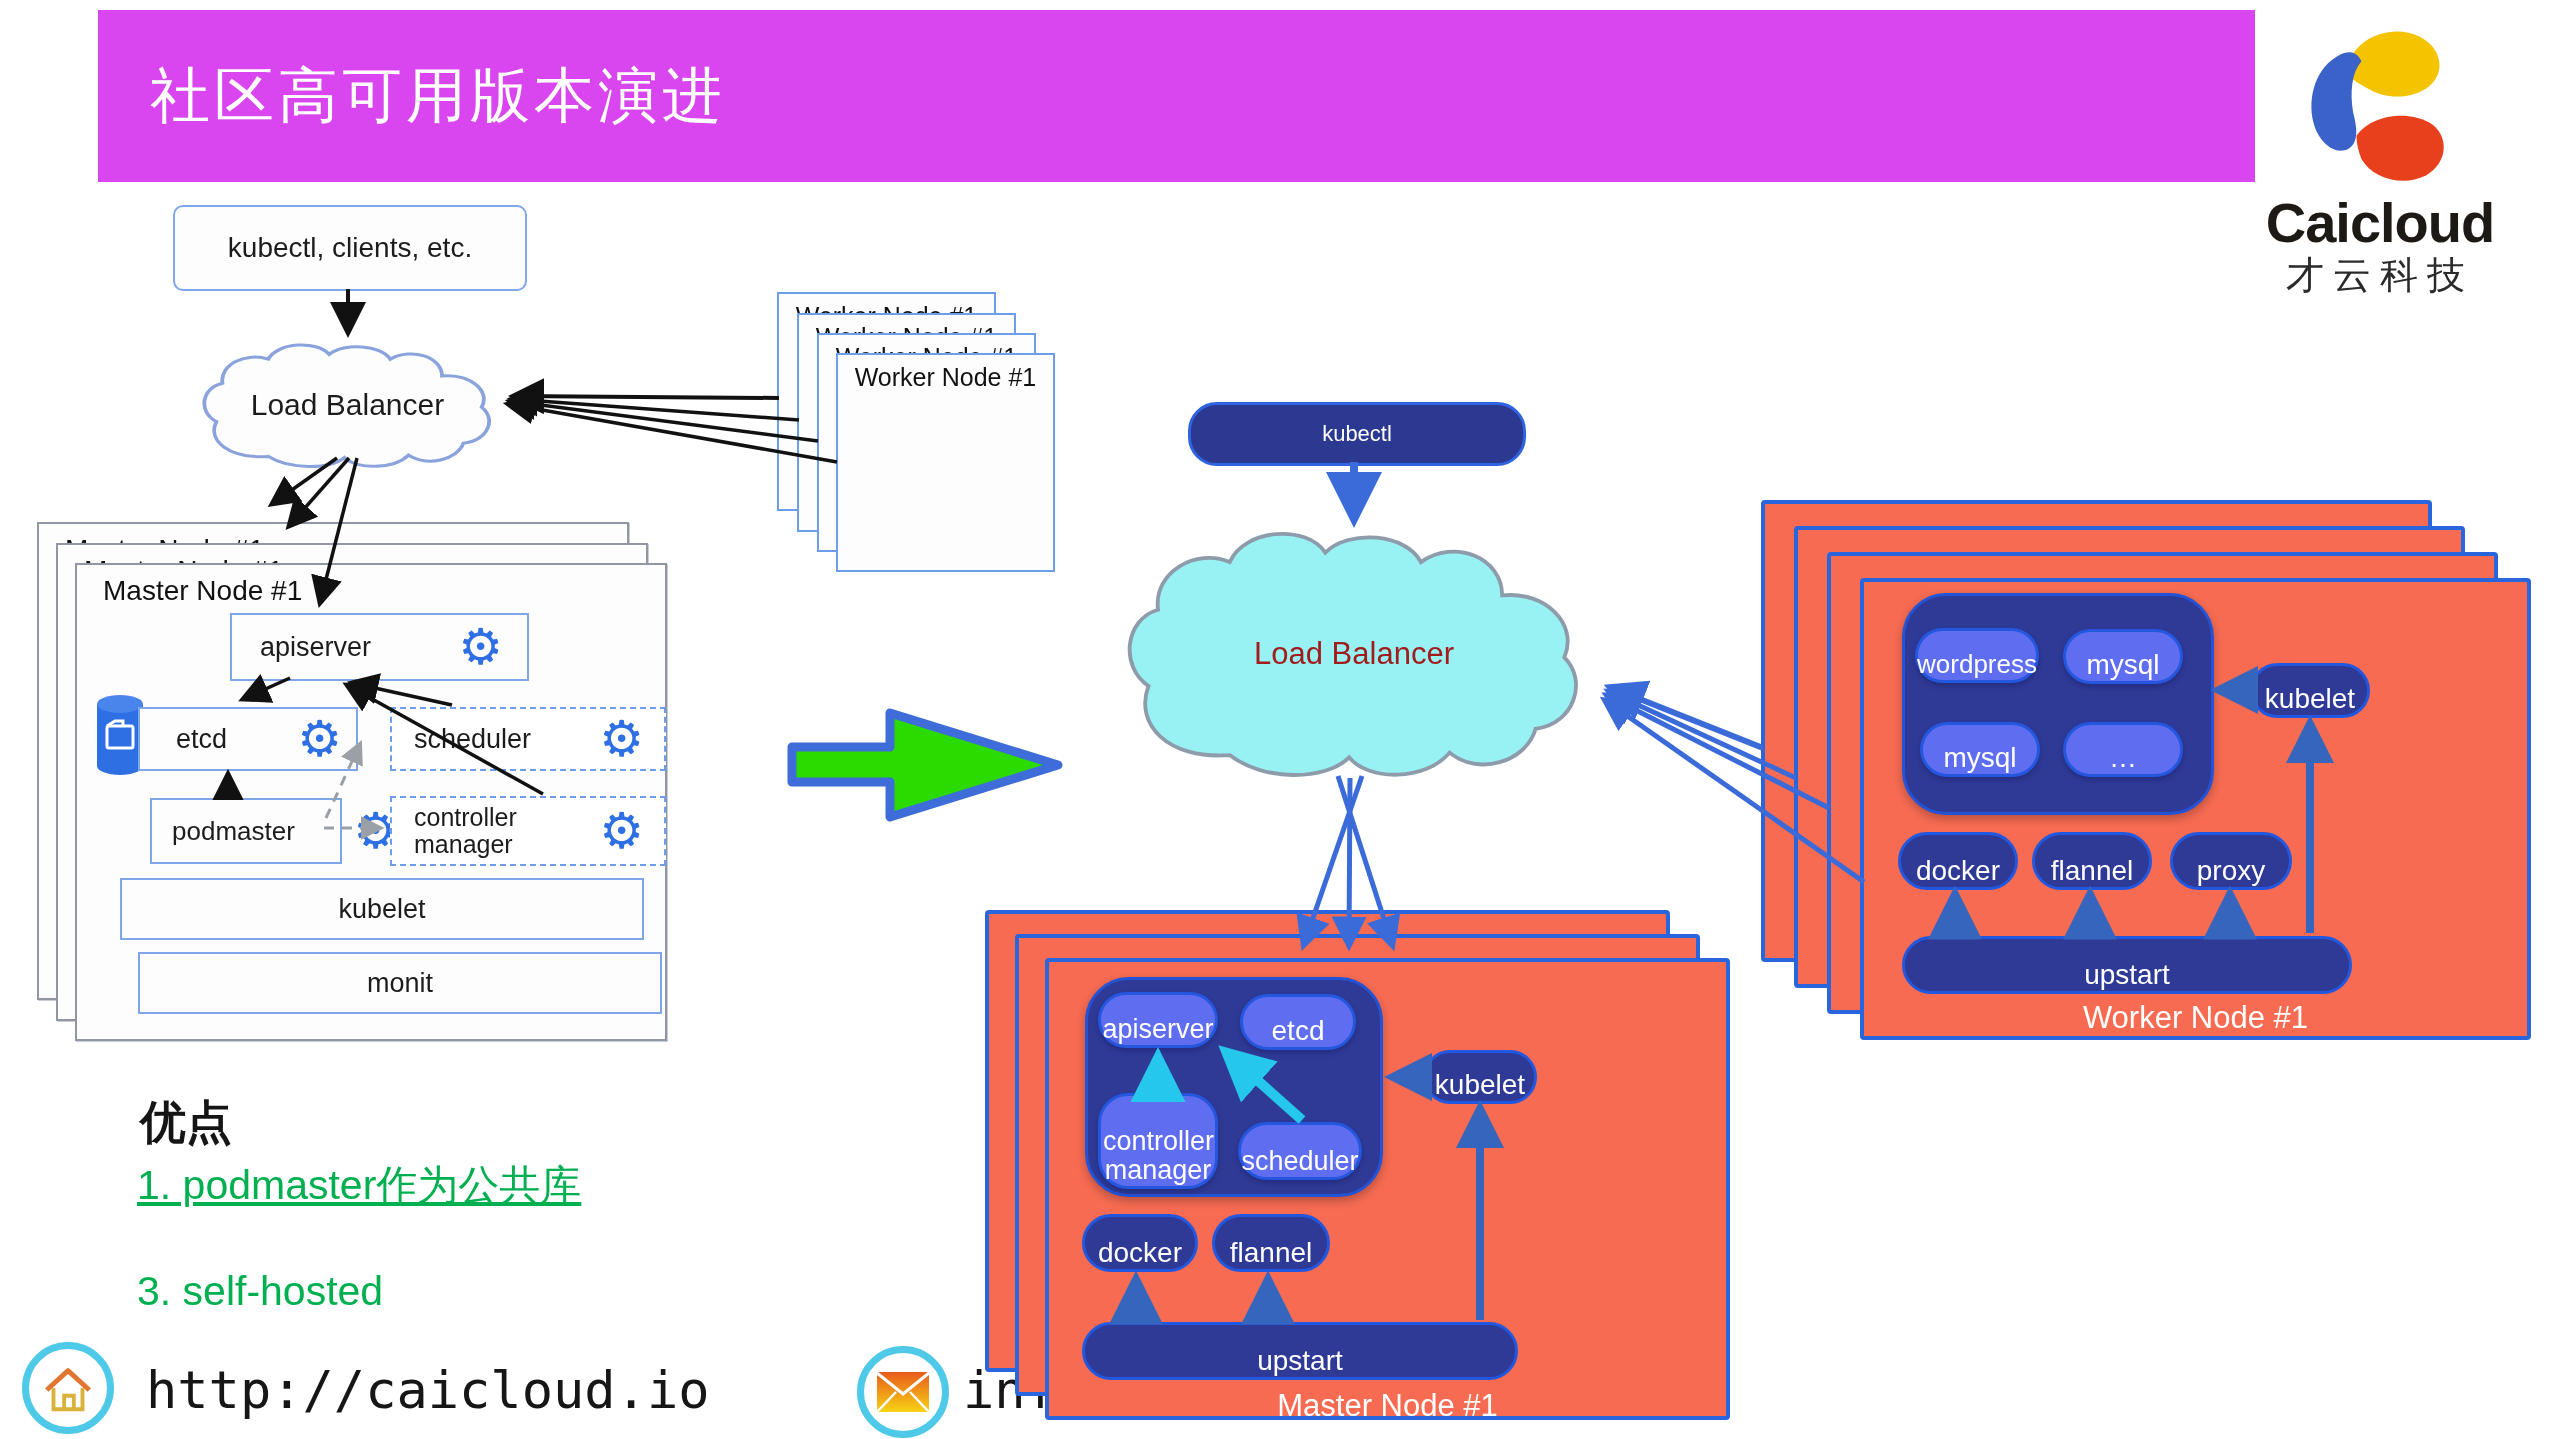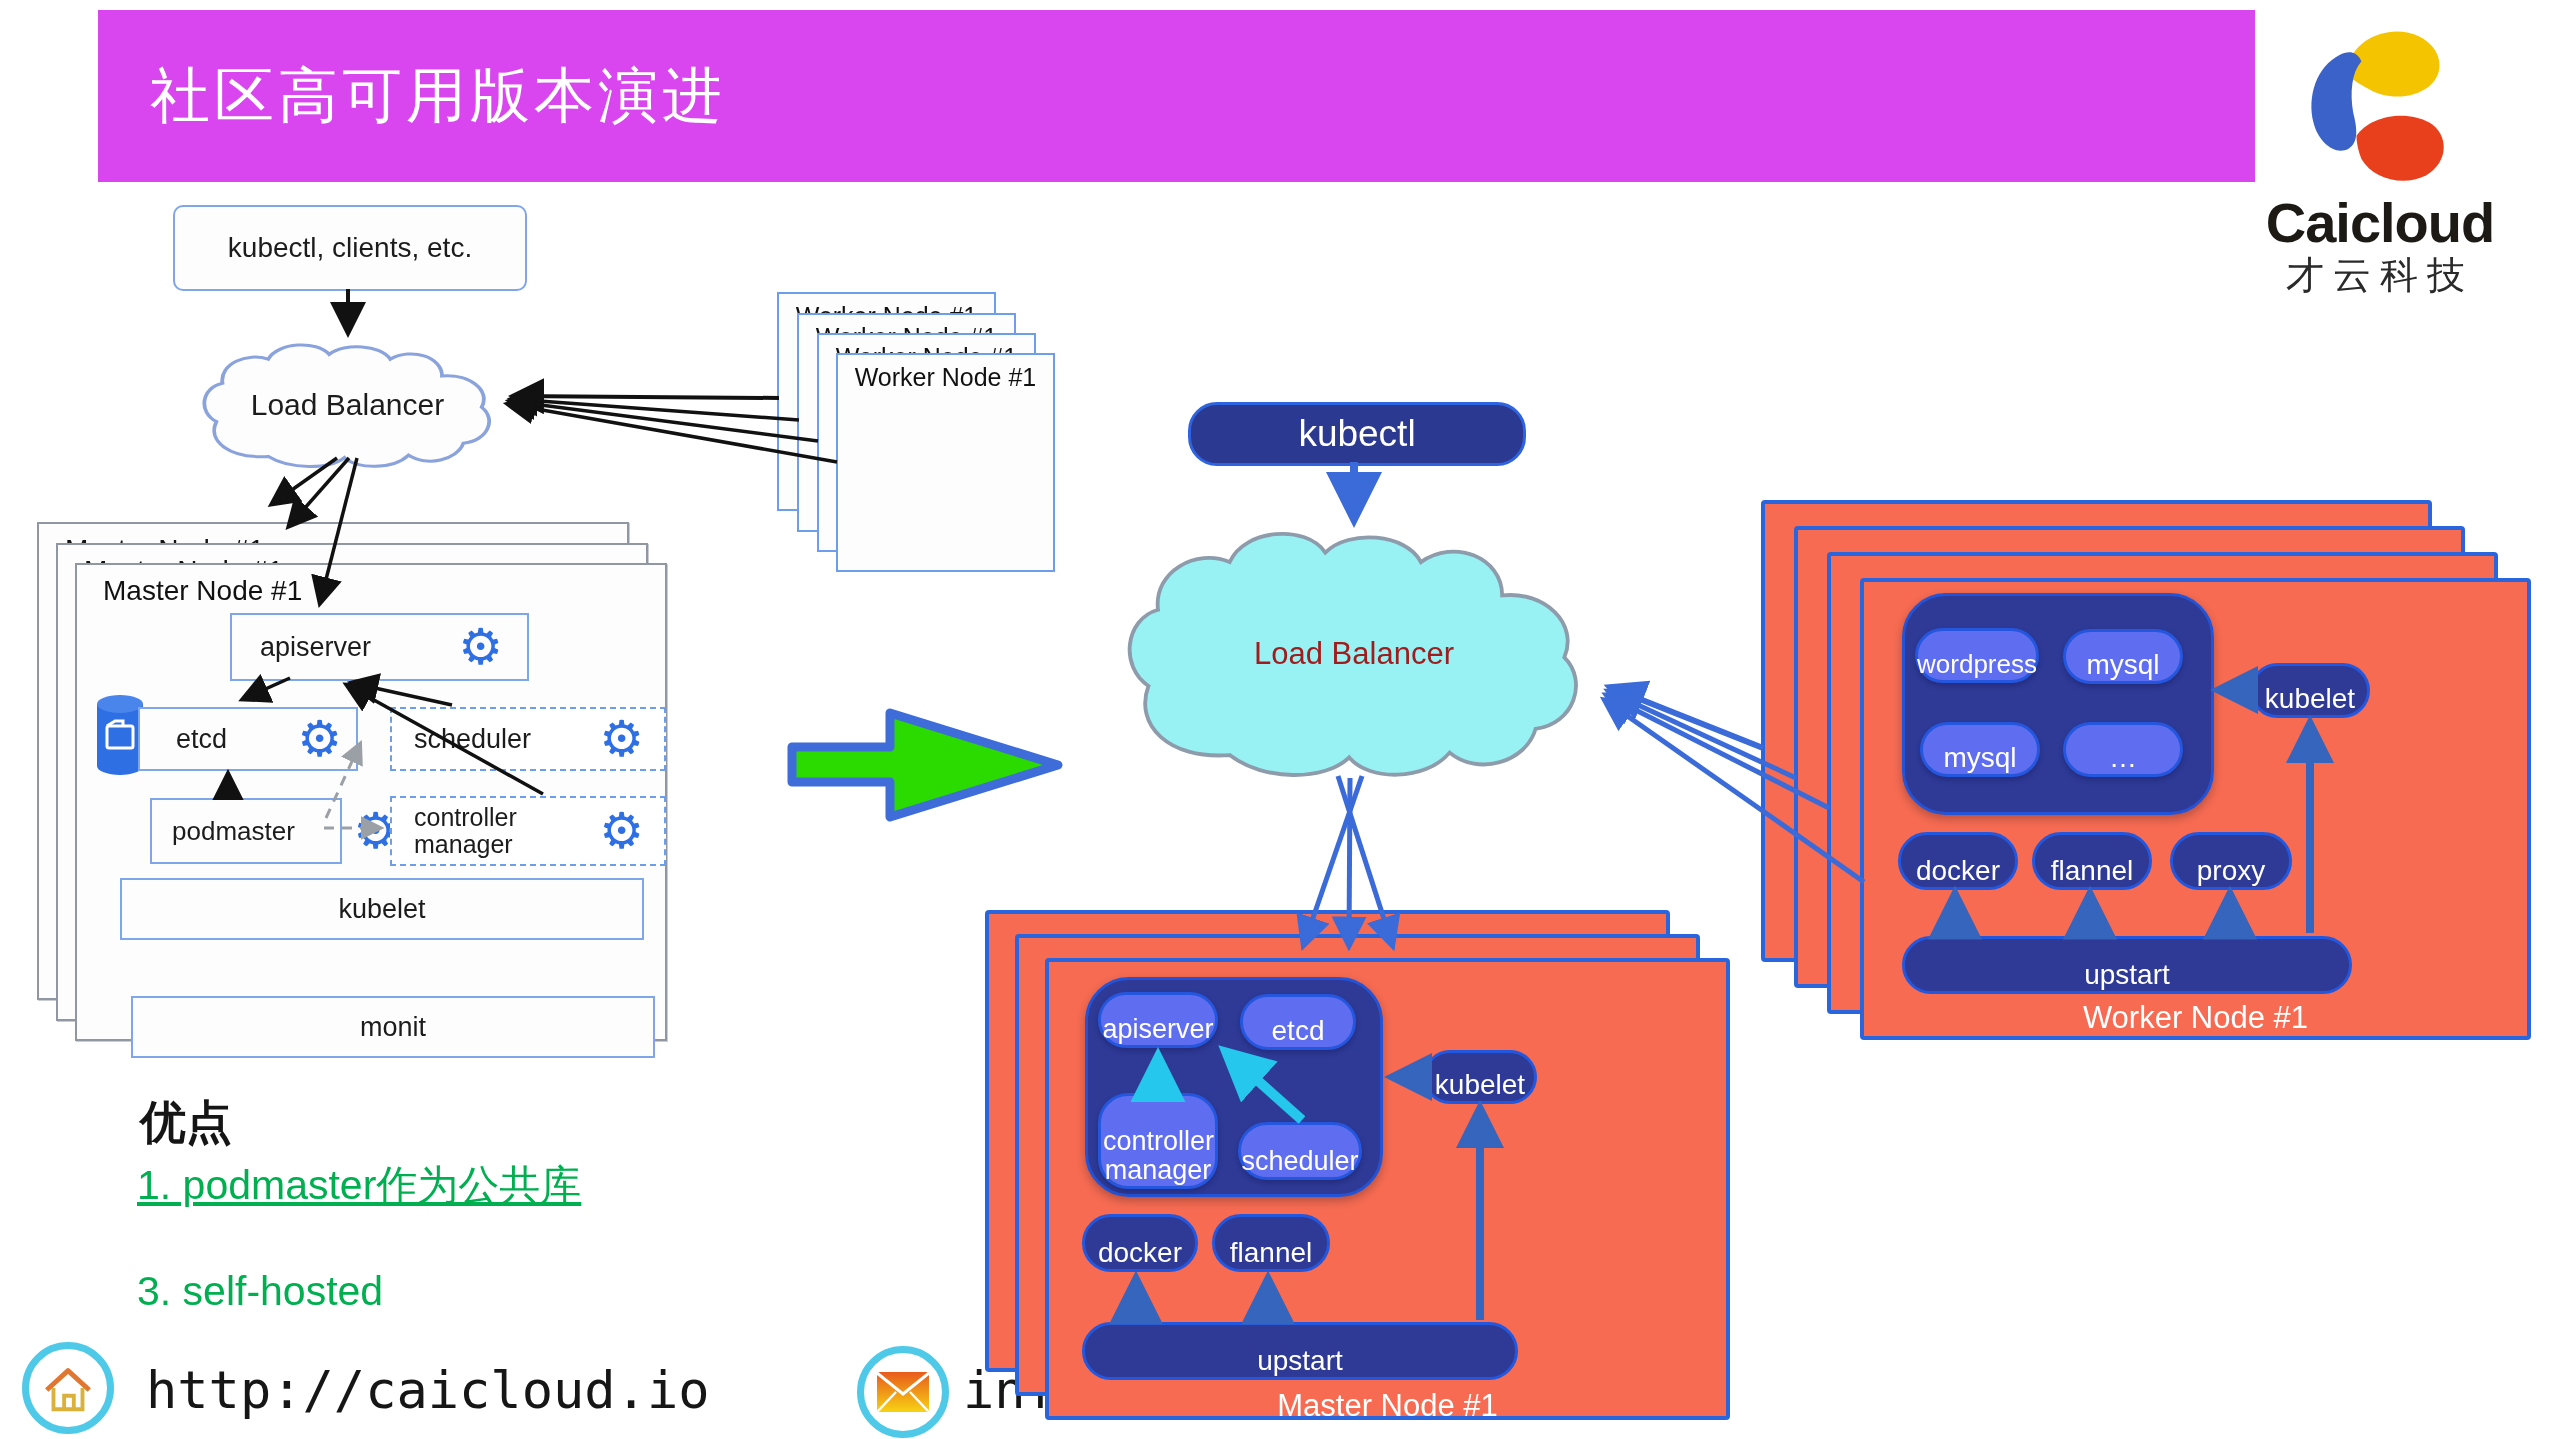--- a/index.html
+++ b/index.html
@@ -45,21 +45,21 @@
   
   .pill{position:absolute;display:flex;align-items:flex-end;justify-content:center;color:#fff;
         border-radius:30px;font-size:28px;text-align:center;box-sizing:border-box;}
   .pillL{background:#5F6EF0;border:3px solid #2456DE;box-shadow:0 3px 5px rgba(20,20,80,.35);}
   .pillD{background:#2E3A96;border:3px solid #2257E0;}
   .podbox{position:absolute;background:#2E3A96;border:3px solid #2353D6;border-radius:44px;
           box-sizing:border-box;box-shadow:0 4px 8px rgba(40,20,20,.30);}
   .ocard{position:absolute;background:#F66B52;border:4px solid #2965DC;border-radius:4px;box-sizing:border-box;}
   .ocard-label{position:absolute;width:100%;text-align:center;color:#fff;font-size:31px;}
   .kpill{position:absolute;display:flex;align-items:center;justify-content:center;color:#fff;
-         background:#2B3990;border:3px solid #2E64E0;border-radius:29px;font-size:37px;}
+         background:#2B3990;border:3px solid #2E64E0;border-radius:29px;font-size:22px;}
 
   svg.overlay{position:absolute;left:0;top:0;z-index:60;pointer-events:none;}
 </style>
 </head>
 <body>
 
 <div class="canvas">
 
   <div class="hdr">
     <div class="hdr-title">社区高可用版本演进</div>
@@ -138,21 +138,21 @@
   </div>
 
   <div class="lbox dashed" style="left:390px;top:796px;width:250px;height:66px;padding-left:22px;font-size:25px;">
     <span style="width:125px;line-height:1.1;">controller manager</span>
     <span class="gear" style="right:20px;">⚙</span>
   </div>
 
   <div class="lbox center" style="left:120px;top:878px;width:520px;height:58px;">
     <span>kubelet</span>
   </div>
-  <div class="lbox center" style="left:131px;top:952px;width:520px;height:58px;margin-top:44px;">
+  <div class="lbox center" style="left:138px;top:952px;width:520px;height:58px;">
     <span>monit</span>
   </div>
 
   <div class="adv-h">优点</div>
   <div class="adv-i" style="top:1158px;text-decoration:underline;">1. podmaster作为公共库</div>
   <div class="adv-i" style="top:1268px;">3. self-hosted</div>
 
   <div class="ring" style="left:22px;top:1342px;">
     <svg width="58" height="58" viewBox="0 0 60 60">
       <path d="M8,32 L30,12 L52,32" fill="none" stroke="#E0762F" stroke-width="5" stroke-linejoin="round"></path>

